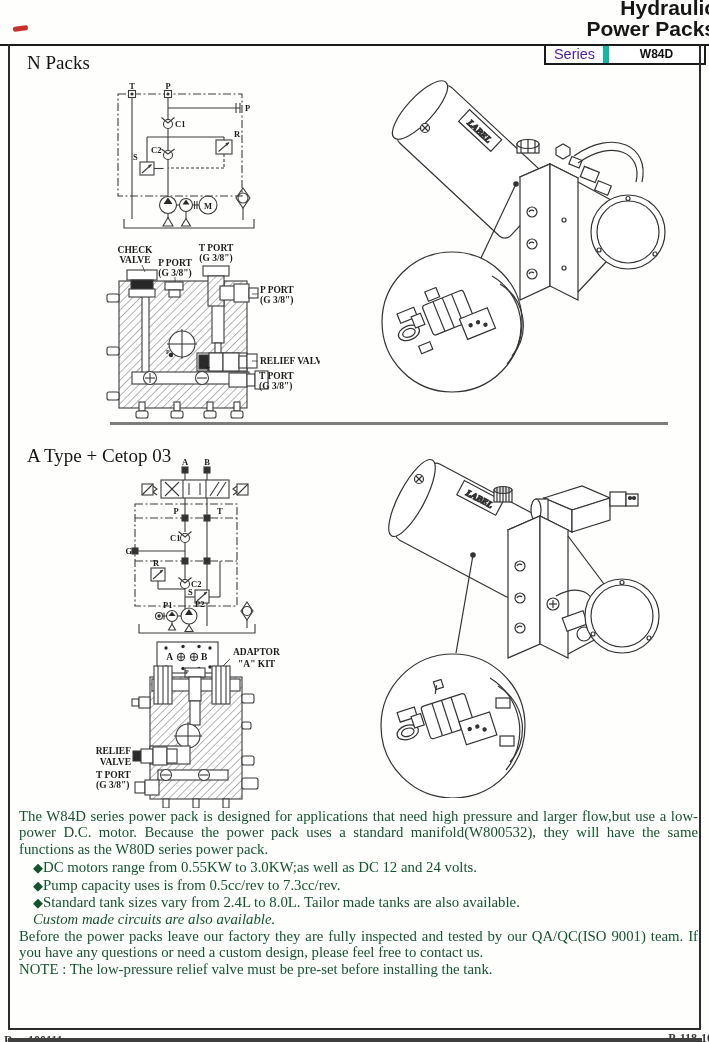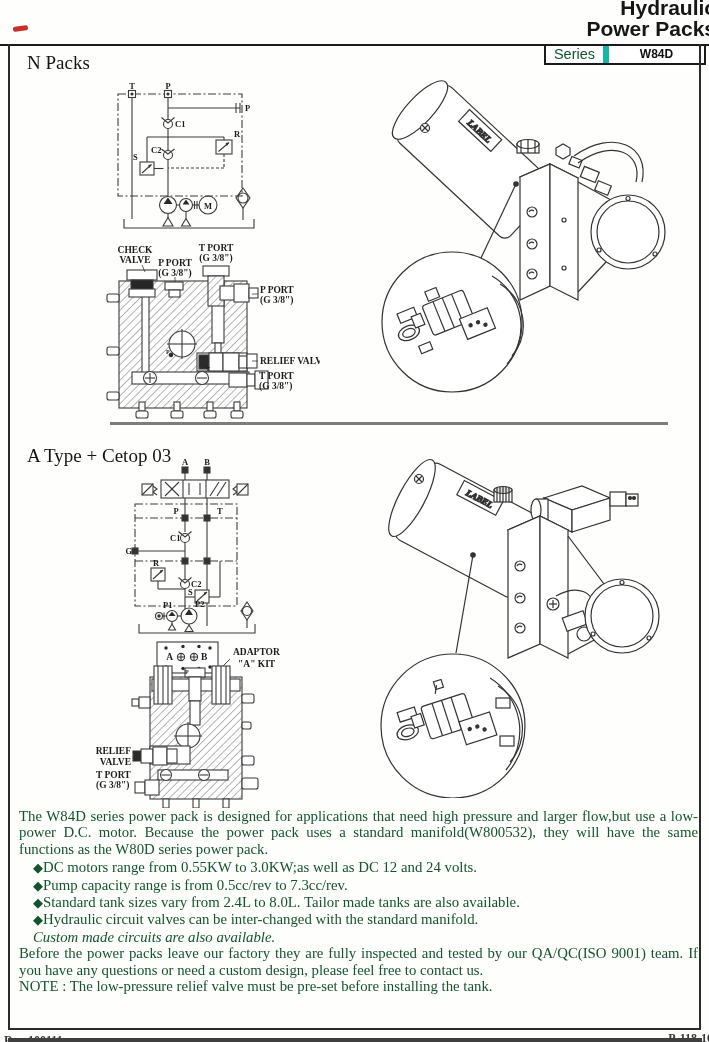--- a/index.html
+++ b/index.html
@@ -7,21 +7,21 @@
         font-family:"Liberation Serif",serif;color:#1d1d1d;margin:0 auto;padding-left:12px;}
   .abs{position:absolute;}
 
   .header-title{position:absolute;top:-3px;right:5px;text-align:right;
     font-family:"Liberation Sans",sans-serif;font-weight:bold;font-size:21px;line-height:21px;color:#161616;}
   .header-rule{position:absolute;top:44px;left:0;width:709px;height:2px;background:#1a1a1a;}
   .series-box{position:absolute;top:46px;left:544px;width:162px;height:19px;display:flex;
     font-family:"Liberation Sans",sans-serif;border-left:2px solid #1a1a1a;border-right:2px solid #1a1a1a;
     border-bottom:2px solid #1a1a1a;box-sizing:border-box;background:#fff;}
   .series-box .cell-label{width:57px;border-right:6px solid #14b8a6;text-align:center;
-    font-size:14.5px;line-height:17px;color:#14532d;}
+    font-size:14.5px;line-height:17px;color:#4c1d95;}
   .series-box .cell-value{flex:1;text-align:center;font-weight:bold;font-size:12px;line-height:17px;color:#101010;}
   .red-mark{position:absolute;left:13px;top:26px;width:15px;height:5px;background:#c9302a;
     transform:rotate(-8deg);border-radius:2px;}
 
   .frame{position:absolute;left:8px;top:44px;width:693px;height:986px;box-sizing:border-box;
     border:2px solid #2b2b2b;border-top:none;}
 
   .section-heading{position:absolute;font-size:19px;color:#141414;}
   #n-heading{left:27px;top:52px;}
   #a-heading{left:27px;top:445px;}
@@ -567,23 +567,22 @@
       <path d="M130,250 A50,50 0 0 1 142,326" fill="none"></path>
       <rect x="128" y="262" width="14" height="10"></rect>
         <rect x="132" y="300" width="14" height="10"></rect>
     </g>
   </svg>
 
   <div class="body-text">
     <p>The W84D series power pack is designed for applications that need high pressure and larger flow,but use a low-power D.C. motor. Because the power pack uses a standard manifold(W800532), they will have the same functions as the W80D series power pack.</p>
     <div class="bullets">
       <div class="bullet-line"><span class="diamond">◆</span><span>DC motors range from 0.55KW to 3.0KW;as well as DC 12 and 24 volts.</span></div>
-      <div class="bullet-line"><span class="diamond">◆</span><span>Pump capacity range is from 0.5cc/rev to 7.3cc/rev.</span></div>
+      <div class="bullet-line"><span class="diamond">◆</span><span>Pump capacity uses is from 0.5cc/rev to 7.3cc/rev.</span></div>
       <div class="bullet-line"><span class="diamond">◆</span><span>Standard tank sizes vary from 2.4L to 8.0L. Tailor made tanks are also available.</span></div>
-      <div class="bullet-line"><span class="diamond">◆</span><span>Hydraulic circuit valves can be inter-changed with the standard manifold.</span></div>
       <div class="bullet-cont">Custom made circuits are also available.</div>
     </div>
     <p class="para2">Before the power packs leave our factory they are fully inspected and tested by our QA/QC(ISO 9001) team. If you have any questions or need a custom design, please feel free to contact us.</p>
     <p class="note">NOTE : The low-pressure relief valve must be pre-set before installing the tank.</p>
   </div>
 
   <div class="footer-rev">Rev:100111</div>
   <div class="footer-page">P-118-101</div>
   <div class="bottom-bar"></div>
 

